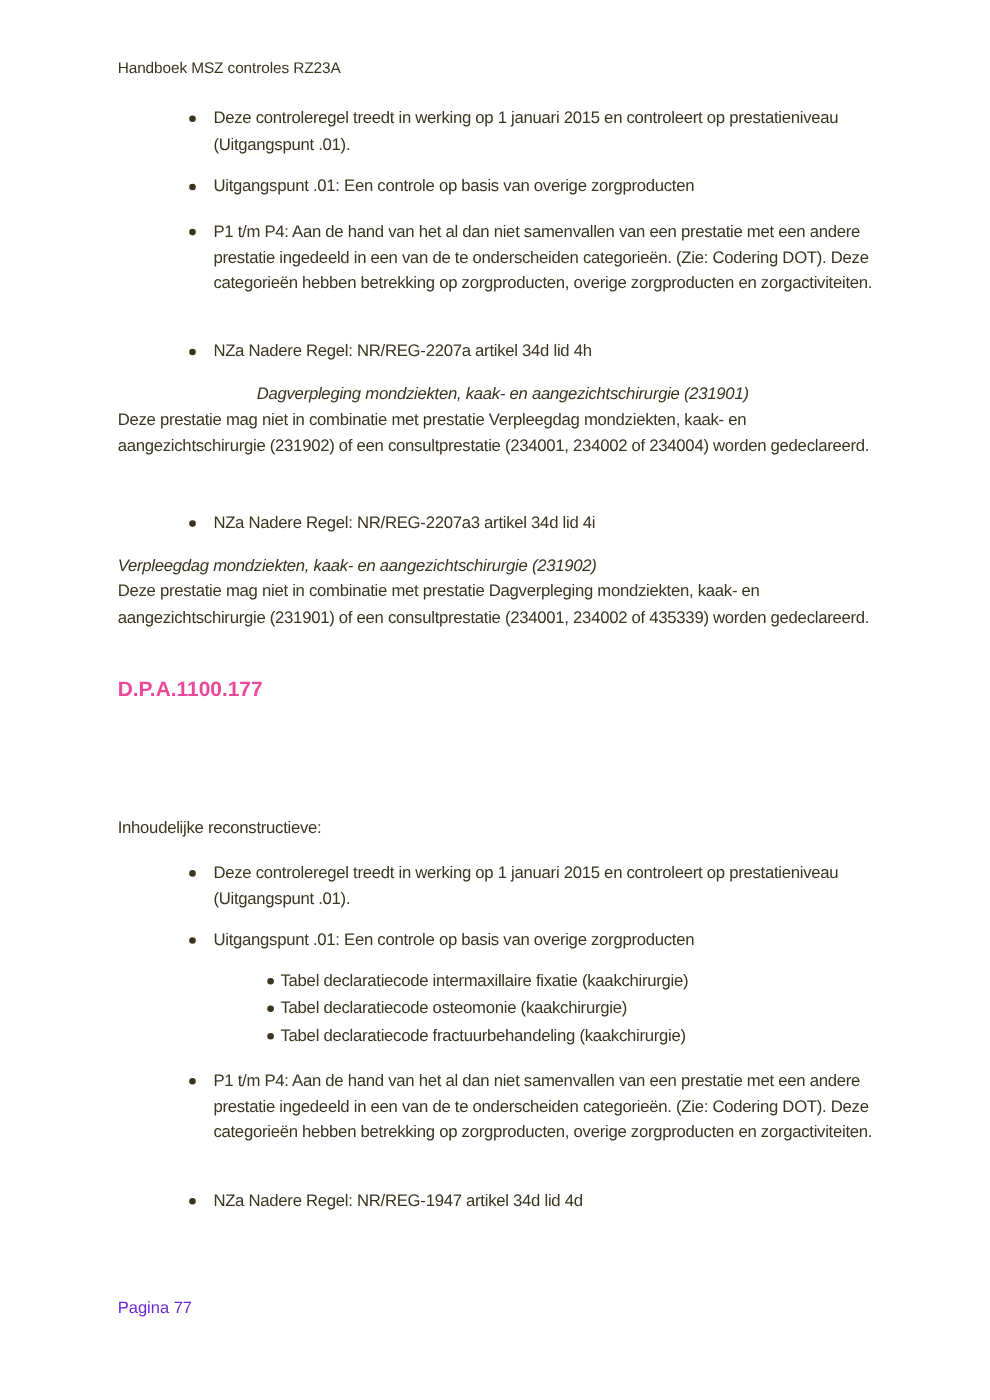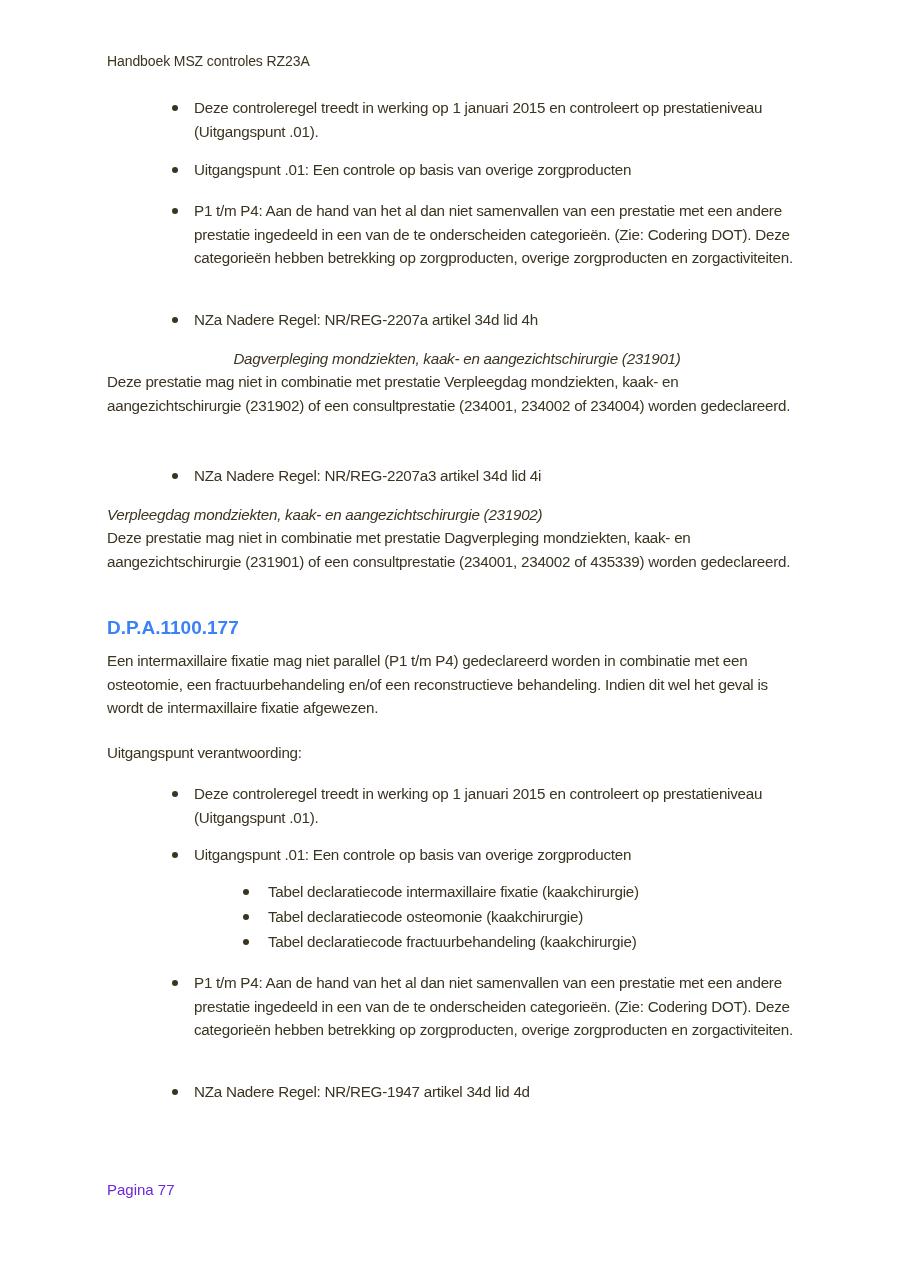--- a/index.html
+++ b/index.html
@@ -9,24 +9,24 @@
   .header { position: absolute; left: 107px; top: 53px; font-size: 14px; color: #3a3420; letter-spacing: -0.1px; }
   .footer { position: absolute; left: 107px; top: 1181px; font-size: 15px; color: #6d28d9; }
   .txt { font-size: 15.2px; line-height: 23.5px; letter-spacing: -0.25px; }
   .bullet { position: absolute; left: 170px; width: 640px; }
   .bullet .dot { position: absolute; left: 0; top: 0; width: 20px; }
   .bullet .dot::before { content: ""; position: absolute; left: 2px; top: 9px; width: 6px; height: 6px; border-radius: 50%; background: #3a3420; }
   .bullet .btext { position: absolute; left: 24px; top: 0; width: 610px; }
   .sub { position: absolute; left: 243px; width: 560px; }
   .sub .dot { position: absolute; left: 0; top: 0; }
   .sub .dot::before { content: ""; position: absolute; left: 0; top: 7px; width: 6px; height: 6px; border-radius: 50%; background: #3a3420; }
-  .sub .btext { position: absolute; left: 25px; top: 0; width: 540px; line-height: 20px; }
+  .sub .btext { position: absolute; left: 12px; top: 0; width: 540px; line-height: 20px; }
   .para { position: absolute; left: 107px; width: 700px; }
   .ital { font-style: italic; }
-  .heading { position: absolute; left: 107px; top: 617px; font-size: 19px; font-weight: bold; color: #3b82f6; letter-spacing: 0px; }
+  .heading { position: absolute; left: 107px; top: 617px; font-size: 19px; font-weight: bold; color: #ec4899; letter-spacing: 0px; }
 </style>
 </head>
 <body>
 
 <div class="page">
 
   <div class="header">Handboek MSZ controles RZ23A</div>
 
   <div class="bullet txt" style="top:96px;">
     <span class="dot"></span>
@@ -49,22 +49,21 @@
   <div class="para txt" style="top:370px;">Deze prestatie mag niet in combinatie met prestatie Verpleegdag mondziekten, kaak- en aangezichtschirurgie (231902) of een consultprestatie (234001, 234002 of 234004) worden gedeclareerd.</div>
   <div class="bullet txt" style="top:464px;">
     <span class="dot"></span>
     <span class="btext">NZa Nadere Regel: NR/REG-2207a3 artikel 34d lid 4i</span>
   </div>
 
   <div class="para txt ital" style="top:503px;font-style:italic;">Verpleegdag mondziekten, kaak- en aangezichtschirurgie (231902)</div>
   <div class="para txt" style="top:526px;">Deze prestatie mag niet in combinatie met prestatie Dagverpleging mondziekten, kaak- en aangezichtschirurgie (231901) of een consultprestatie (234001, 234002 of 435339) worden gedeclareerd.</div>
 
   <div class="heading">D.P.A.1100.177</div>
-  <div class="para txt" style="top:649px;">Een intermaxillaire fixatie mag niet parallel (P1 t/m P4) gedeclareerd worden in combinatie met een osteotomie, een fractuurbehandeling en/of een reconstructieve behandeling. Indien dit wel het geval is wordt de intermaxillaire fixatie afgewezen.</div>
-  <div class="para txt" style="top:741px;">Uitgangspunt verantwoording:</div>
+  <div class="para txt" style="top:741px;">Inhoudelijke reconstructieve:</div>
 
   <div class="bullet txt" style="top:782px;">
     <span class="dot"></span>
     <span class="btext">Deze controleregel treedt in werking op 1 januari 2015 en controleert op prestatieniveau (Uitgangspunt .01).</span>
   </div>
   <div class="bullet txt" style="top:843px;">
     <span class="dot"></span>
     <span class="btext">Uitgangspunt .01: Een controle op basis van overige zorgproducten</span>
   </div>
 

